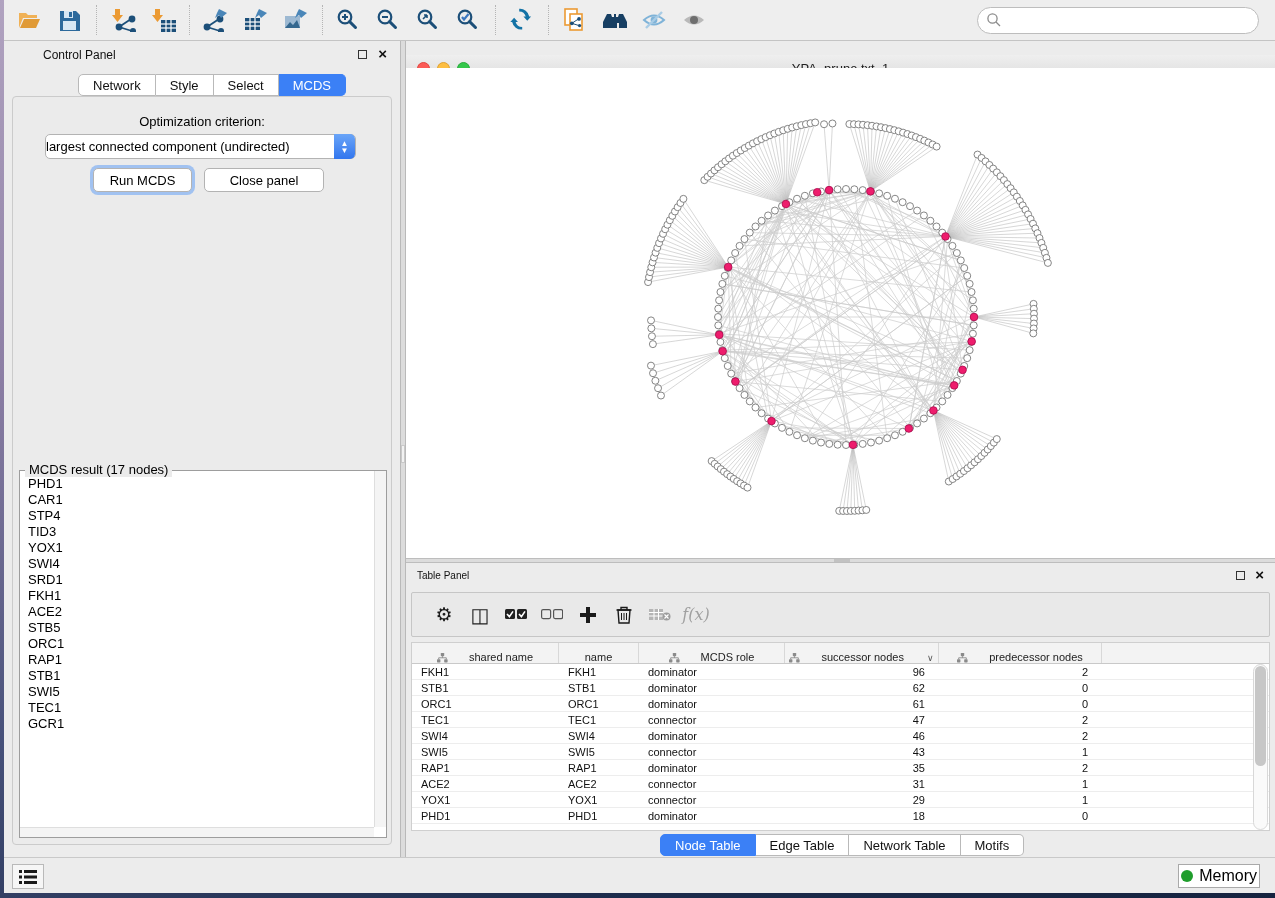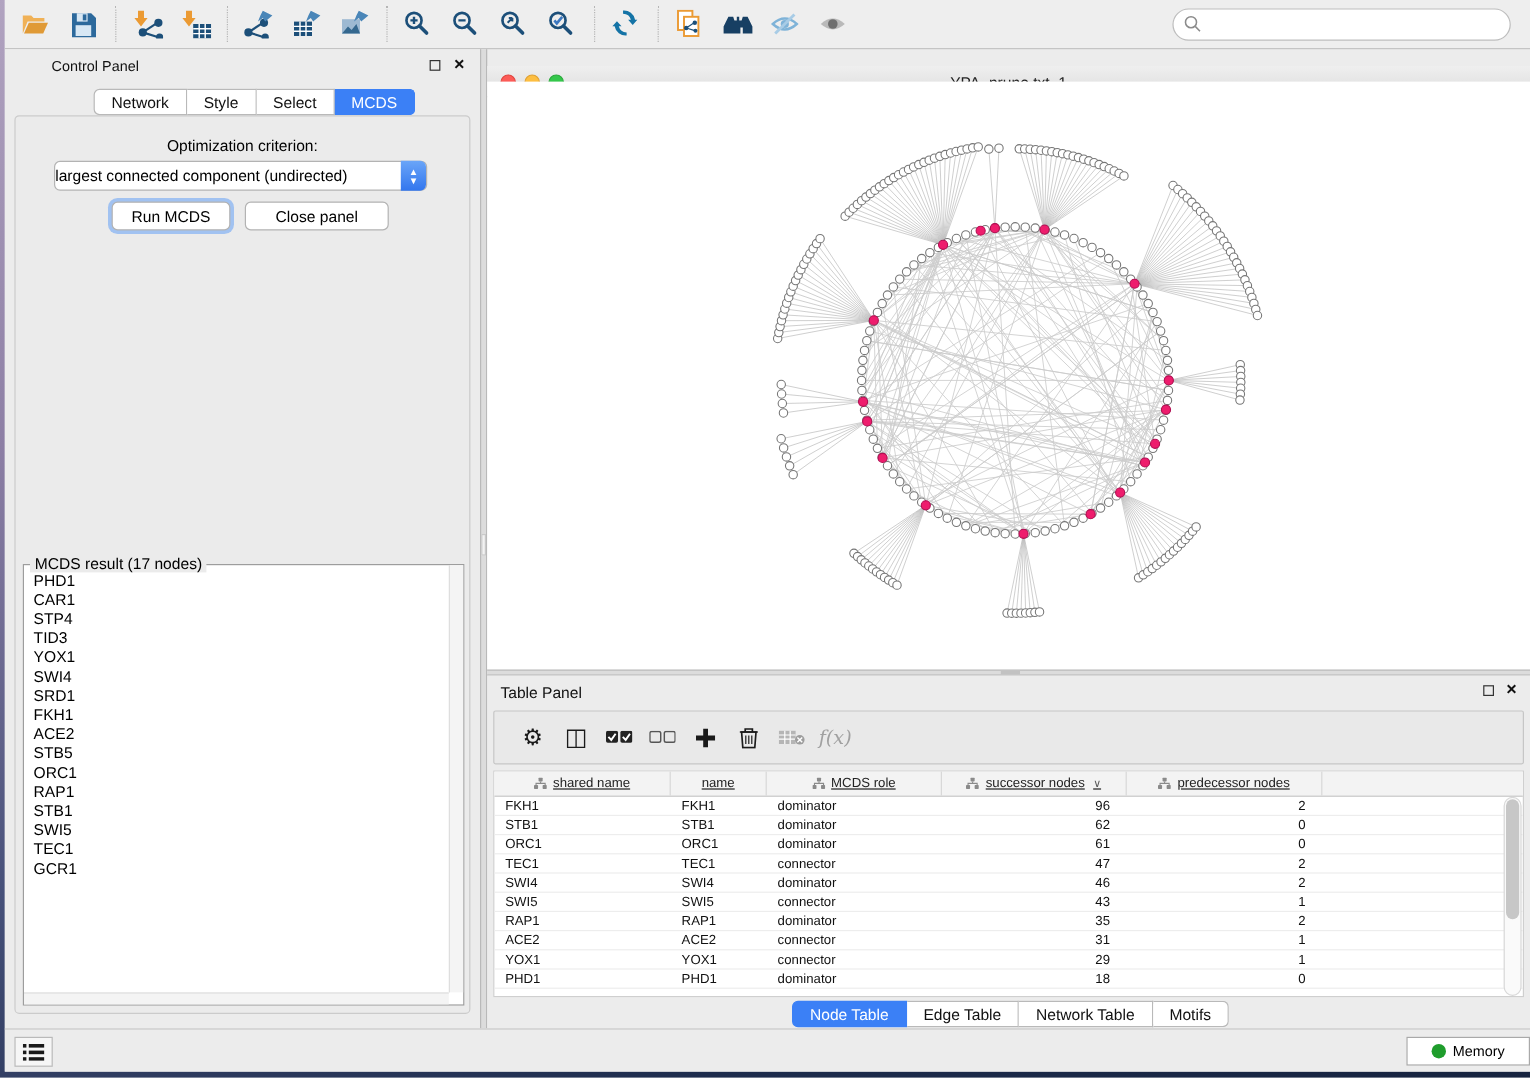--- a/index.html
+++ b/index.html
@@ -58,44 +58,44 @@
   .net-titlebar { position:absolute; left:0; top:14px; width:100%; height:26px; background:linear-gradient(#efefef,#dcdcdc); border-bottom:1px solid #b2b2b2; }
   .tl { position:absolute; top:7px; width:13px; height:13px; border-radius:50%; }
   .tl-red { left:11px; background:#fc5b57; border:1px solid #e14640; }
   .tl-yellow { left:31px; background:#fdbe41; border:1px solid #dfa133; }
   .tl-green { left:51px; background:#34c74b; border:1px solid #2aa93c; }
   .net-title { position:absolute; width:100%; top:6px; text-align:center; font-size:13px; color:#222; }
   .net-canvas { position:absolute; left:0; top:27px; width:869px; height:490px; background:#fff; }
 
   
   .table-panel { position:absolute; left:402px; top:563px; width:869px; height:294px; background:#ececec; }
-  .tp-title { position:absolute; left:11px; top:7px; font-size:13px; color:#111; }
+  .tp-title { position:absolute; left:11px; top:7px; font-size:10px; color:#111; }
   .tp-float { right:30px; } .tp-close { right:11px; }
   .tp-toolbar { position:absolute; left:5px; top:29px; right:5px; height:45px; background:#e9e9e9; border:1px solid #c6c6c6; border-radius:2px; display:flex; align-items:center; padding-left:14px; }
   .tpt-btn { width:36px; height:34px; border:none; background:none; display:flex; align-items:center; justify-content:center; font-size:18px; color:#1a1a1a; }
   .tpt-btn.disabled { color:#a5a5a5; }
   .fx { font-family:"DejaVu Serif",serif; font-style:italic; font-size:16px; color:#a0a0a0; }
 
   .tbl { position:absolute; left:5px; top:79px; right:5px; height:189px; background:#fff; border:1px solid #cfcfcf; }
   .tbl-header { display:flex; height:21px; background:#f3f3f3; border-bottom:1px solid #c9c9c9; }
-  .th { display:flex; align-items:center; justify-content:center; gap:5px; font-size:11px; color:#222; border-right:1px solid #d8d8d8; height:100%;text-decoration:underline; }
+  .th { display:flex; align-items:flex-end; justify-content:center; gap:21px; font-size:11px; color:#222; border-right:1px solid #d8d8d8; height:100%; }
   .chev { font-size:9px; color:#555; margin-left:2px; }
   .c0{width:147px;} .c1{width:80px;} .c2{width:146px;} .c3{width:154px;} .c4{width:163px;} .cfill{flex:1;border-right:none;}
   .tbl-row { display:flex; height:16px; border-bottom:1px solid #ededed; }
   .td { font-size:11px; color:#111; display:flex; align-items:center; }
   .td.c0,.td.c1,.td.c2 { padding-left:9px; }
   .td.c3,.td.c4 { justify-content:flex-end; padding-right:14px; }
   .tbl-vscroll { position:absolute; right:7px; top:101px; width:15px; height:166px; background:#fafafa; border:1px solid #d8d8d8; border-radius:8px; }
   .tbl-vthumb { position:absolute; left:1px; top:1px; width:11px; height:100px; background:#c7c7c7; border-radius:6px; }
   .tp-tabs { left:254px; top:271px; height:22px; }
 
   
   .status-bar { position:absolute; left:0; top:857px; width:1271px; height:36px; background:#ececec; border-top:1px solid #c9c9c9; }
   .sb-listbtn { position:absolute; left:8px; top:6px; width:32px; height:25px; background:#f6f6f6; border:1px solid #b9b9b9; display:flex; align-items:center; justify-content:center; }
-  .memory-btn { position:absolute; right:0; top:6px; height:24px; background:#fff; border:1px solid #a9a9a9; display:flex; align-items:center; gap:6px; padding:0 20px; font-size:12px; color:#000; }
+  .memory-btn { position:absolute; right:15px; top:6px; height:24px; background:#fff; border:1px solid #a9a9a9; display:flex; align-items:center; gap:6px; padding:0 2px; font-size:16px; color:#000; }
   .mem-dot { width:12px; height:12px; border-radius:50%; background:#1f9d2c; }
 </style>
 </head>
 <body>
 
 <div class="app">
 
   <div class="toolbar">
     <div id="tb-groups" style="display:flex;align-items:center;height:100%">
         <div class="tb-group">

